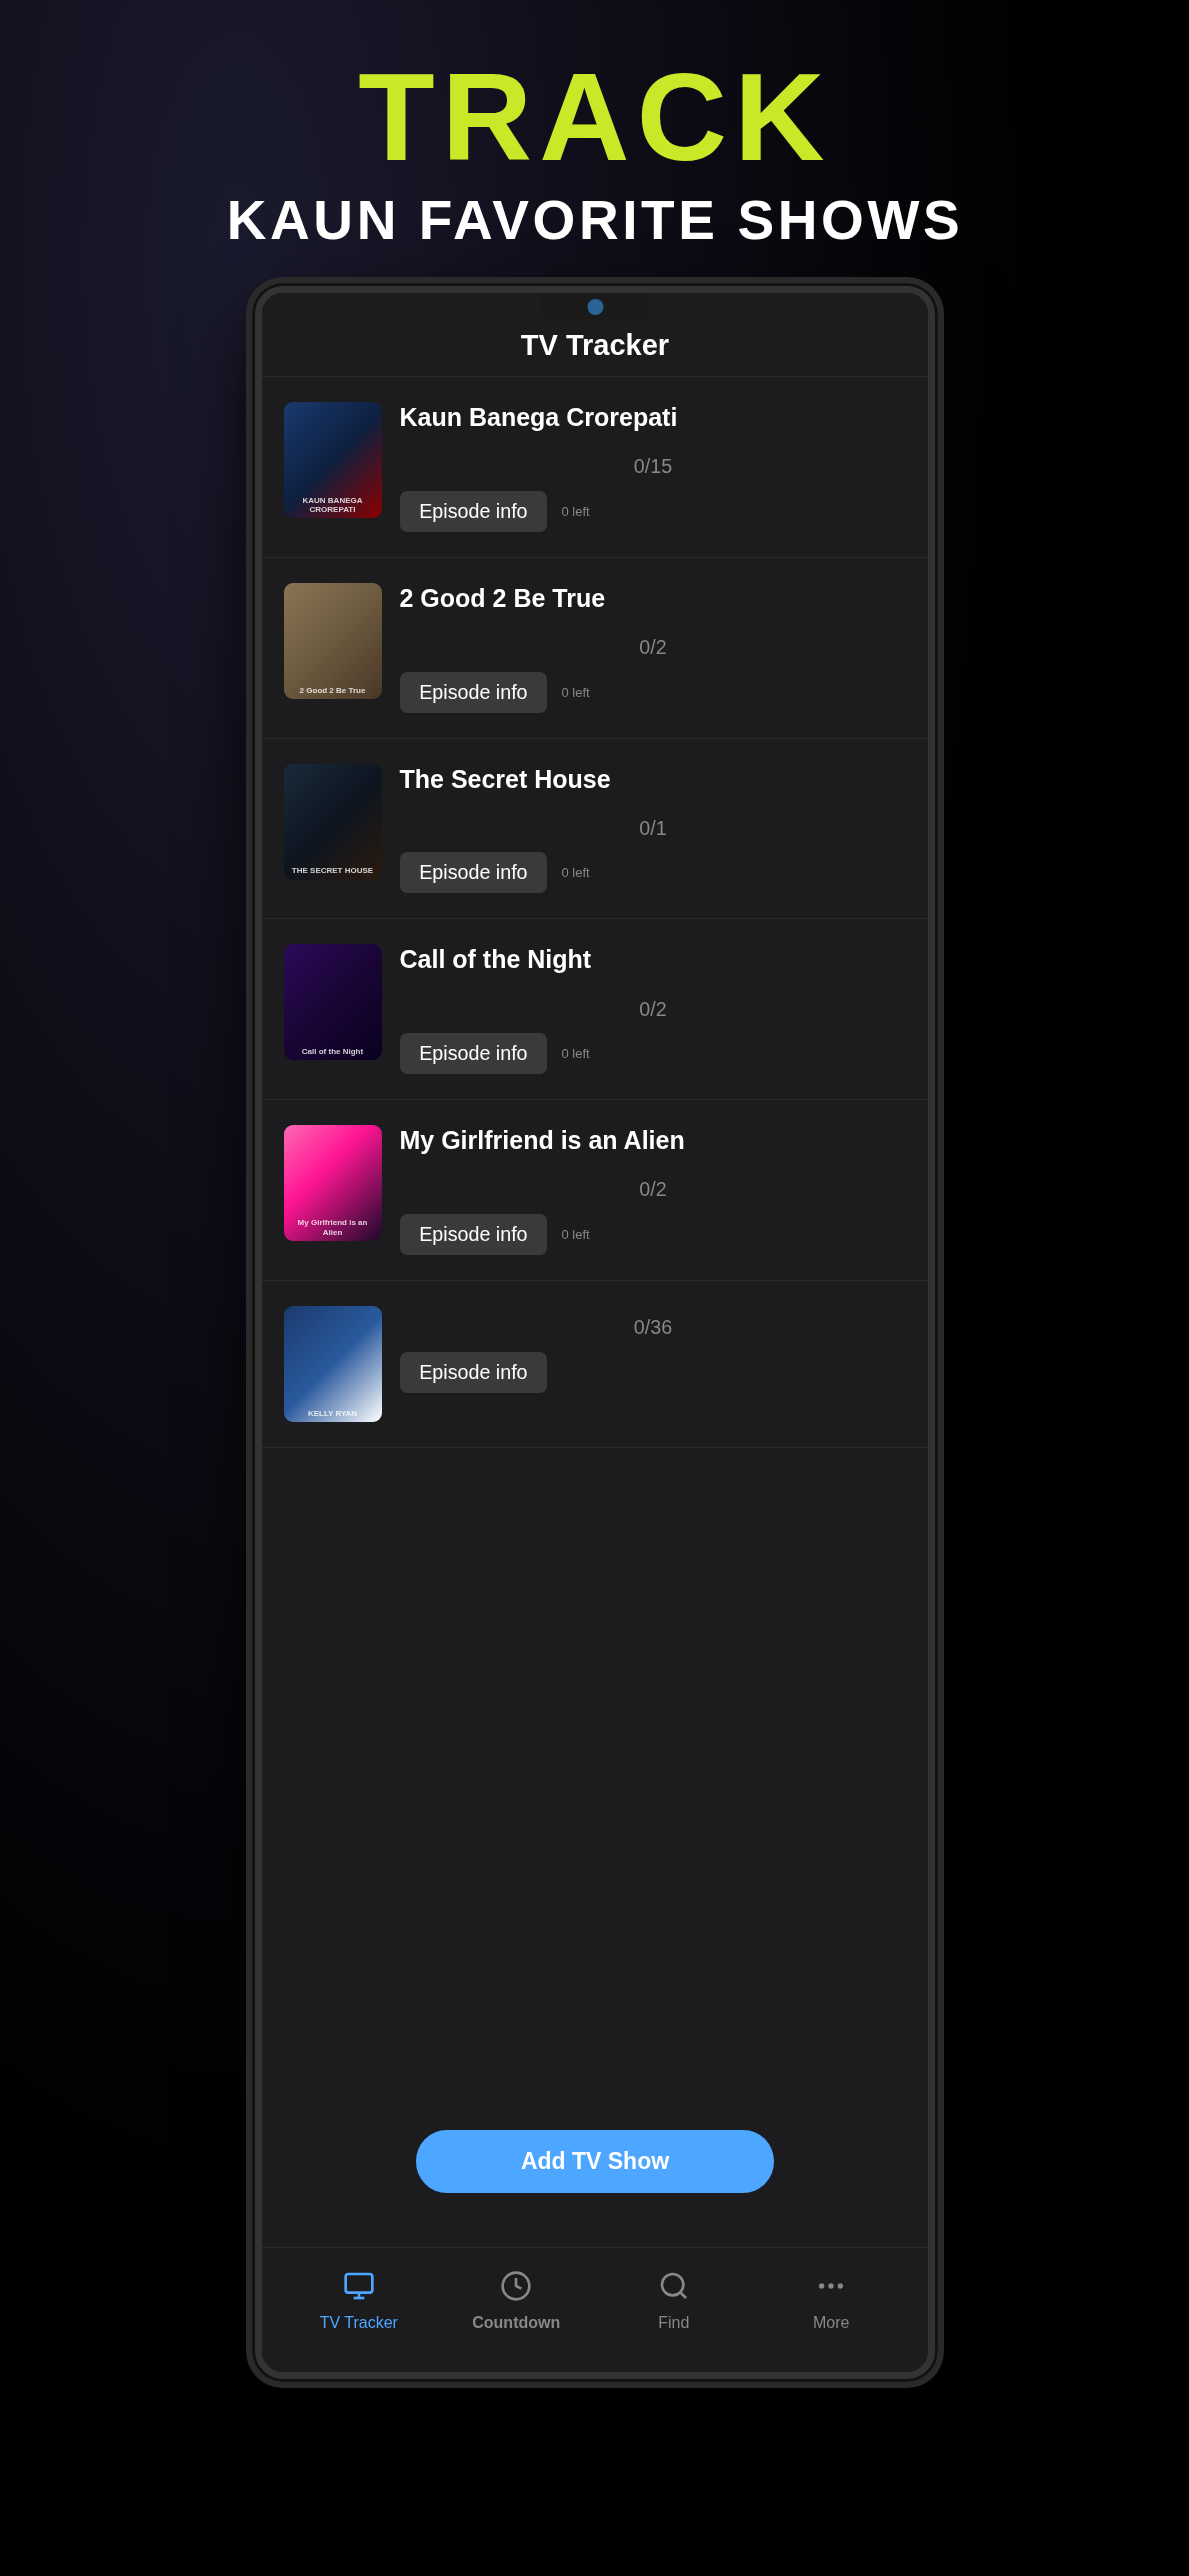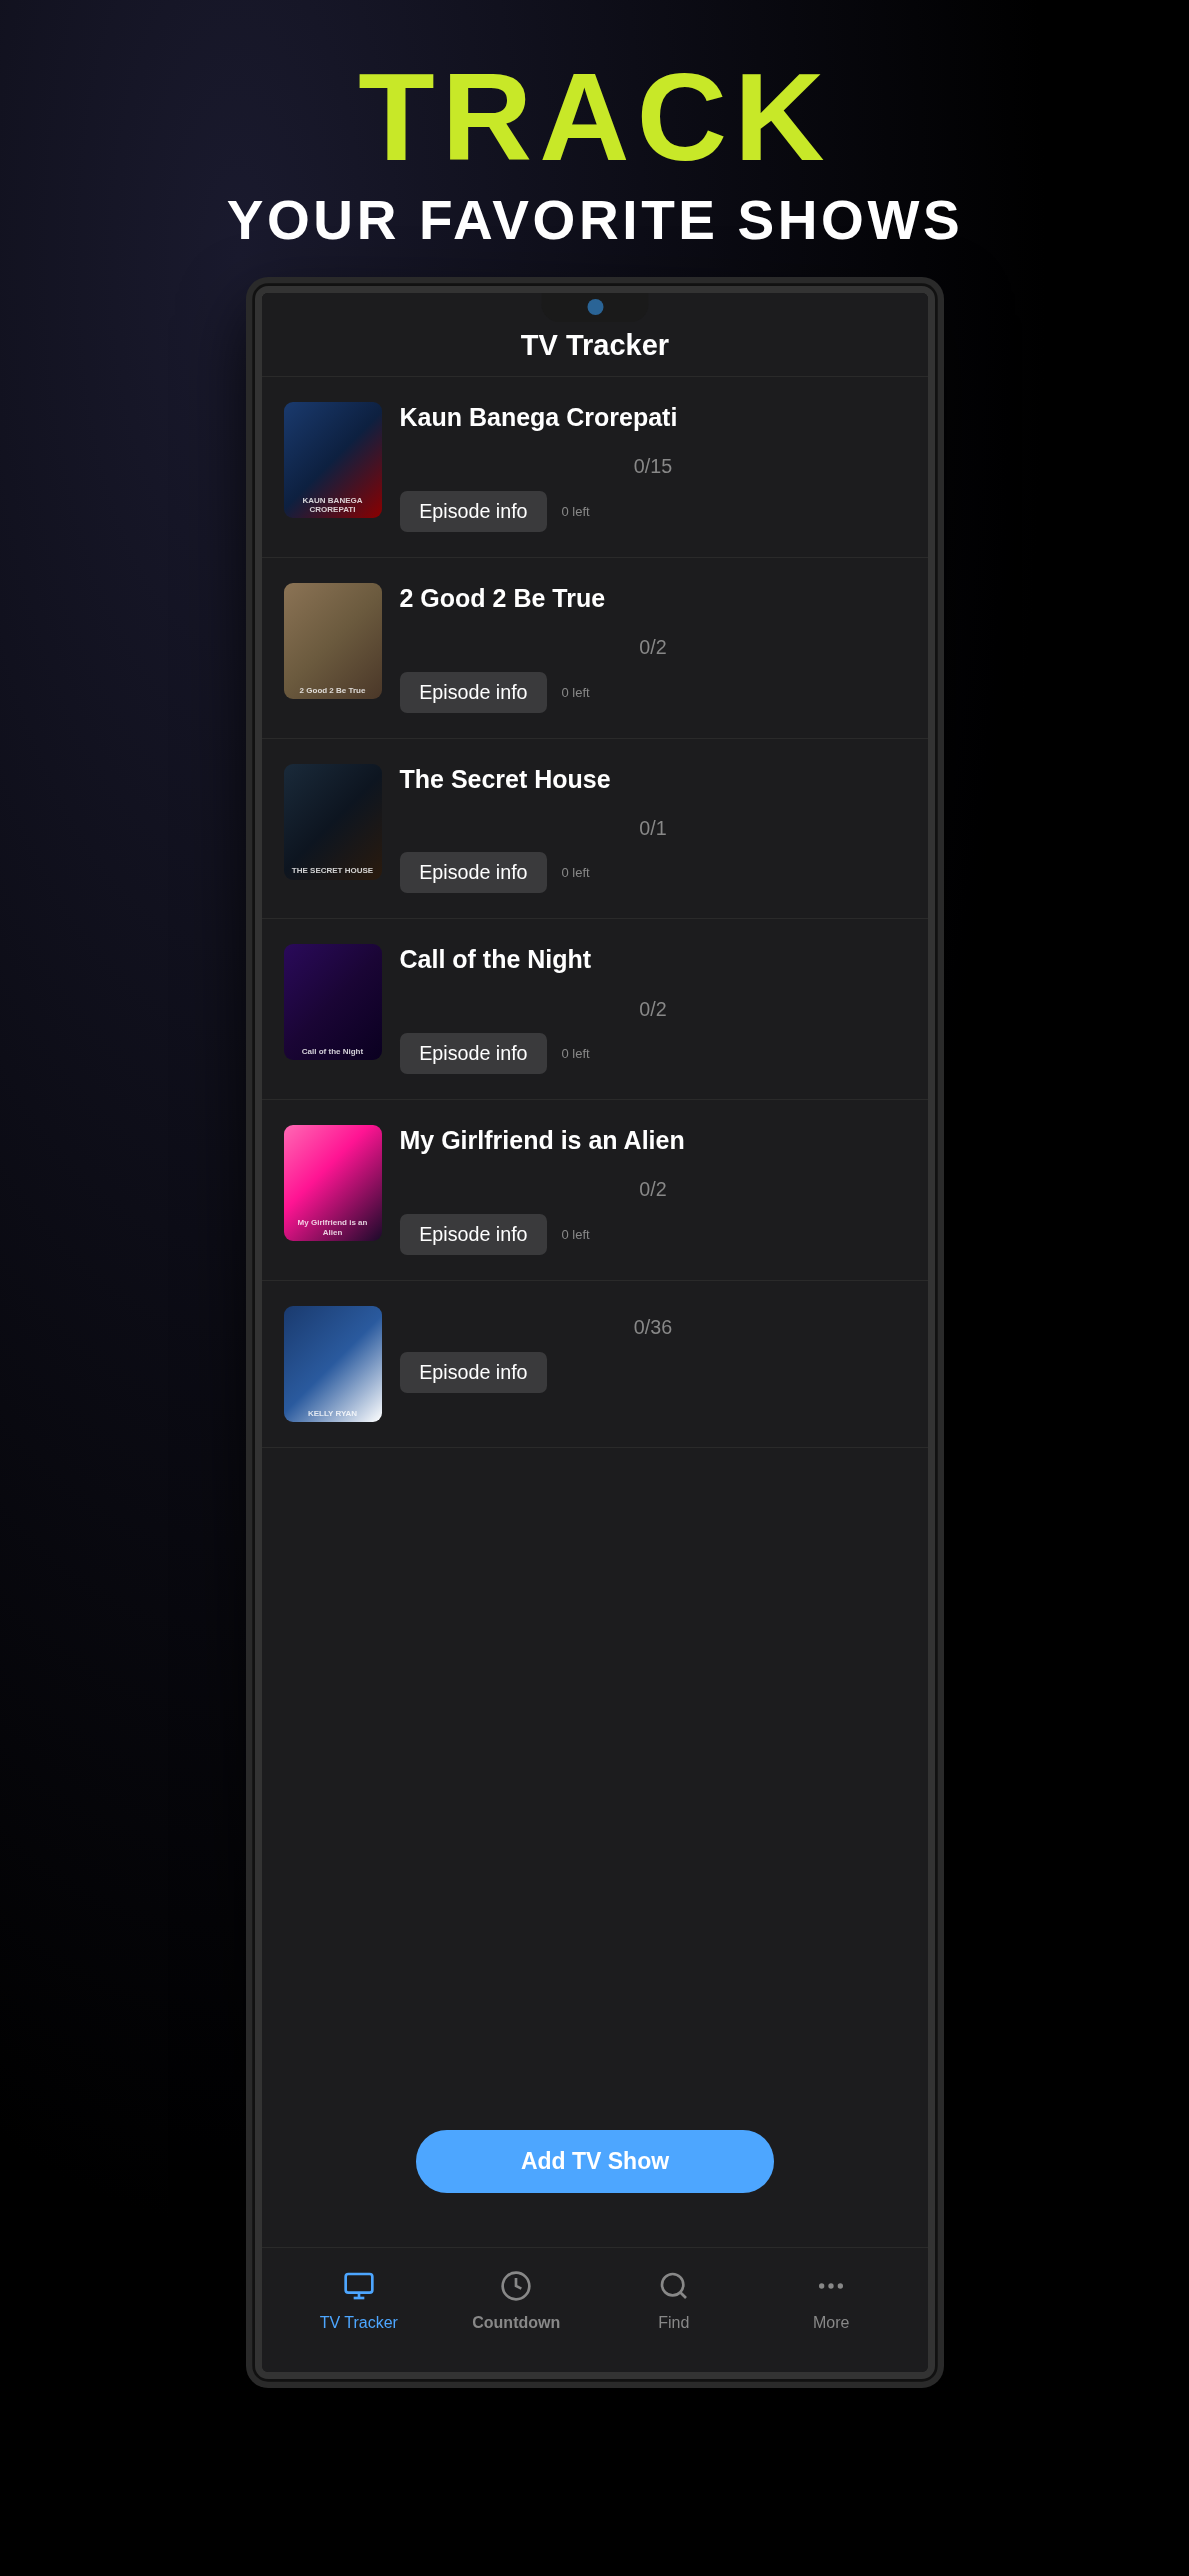--- a/index.html
+++ b/index.html
@@ -46,21 +46,21 @@
 
     
     .phone-frame {
       position: absolute;
       top: 286px;
       left: 50%;
       transform: translateX(-50%);
       width: 680px;
       height: 2093px;
       background: #1a1a1a;
-      border-radius: 13px;
+      border-radius: 28px;
       border: 7.2px solid #333;
       box-shadow:
         0 0 0 2.7px #111,
         0 0 0 9px #2a2a2a,
         0 27px 72px rgba(0,0,0,0.9);
       z-index: 3;
       overflow: hidden;
     }
 
     
@@ -279,21 +279,21 @@
       height: 32px;
     }
   </style>
 </head>
 <body>
 
 <div class="bg-texture"></div>
 
 <div class="hero">
   <div class="hero-track">TRACK</div>
-  <div class="hero-sub">YOUR FAVORITE SHOWS</div>
+  <div class="hero-sub">KAUN FAVORITE SHOWS</div>
 </div>
 
 <div class="phone-frame">
   <div class="phone-notch">
     <div class="phone-camera"></div>
   </div>
 
   <div class="phone-screen">
 
     <div class="app-header">

